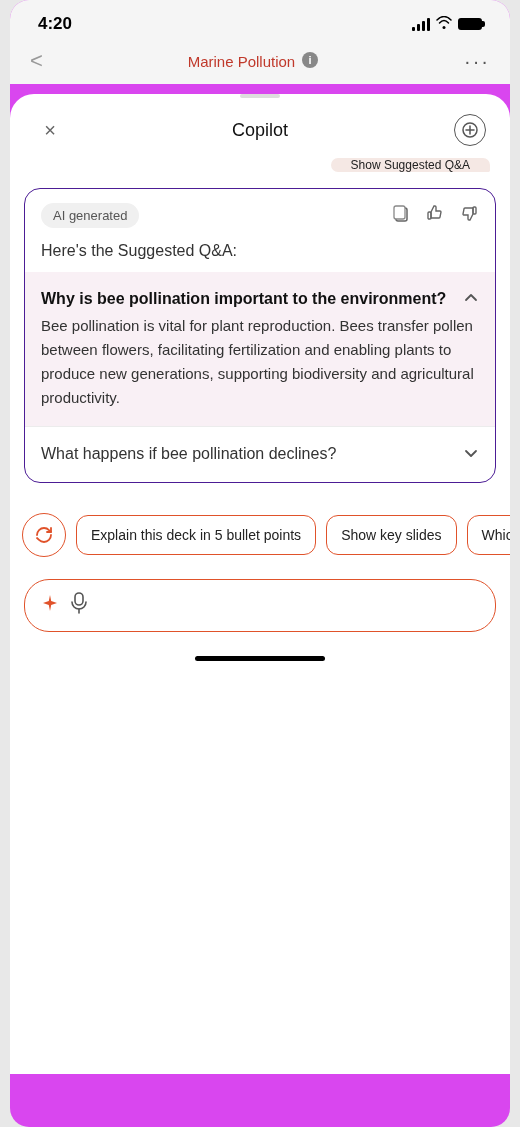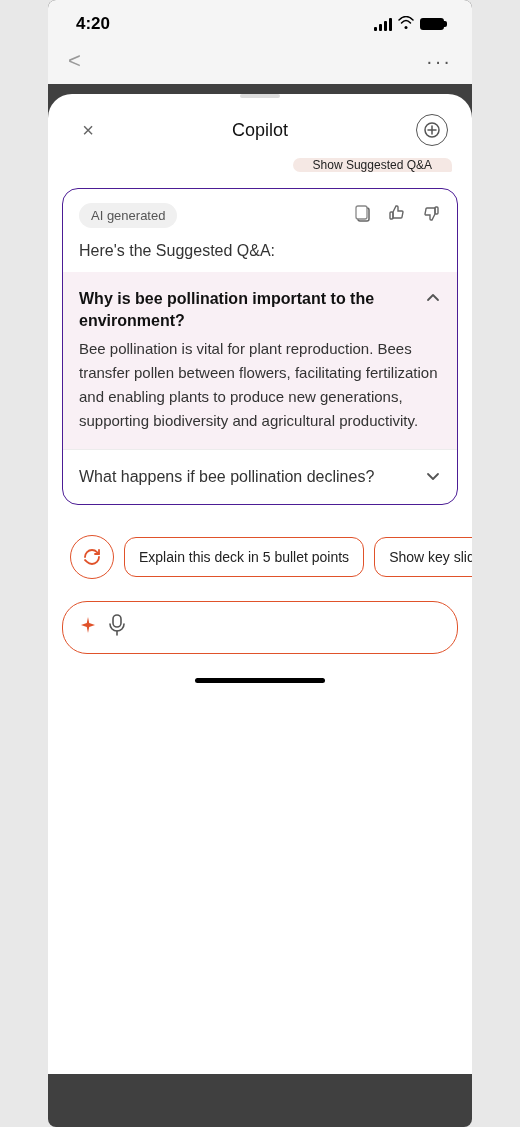--- a/index.html
+++ b/index.html
@@ -8,26 +8,26 @@
       width: 520px;
       min-height: 1127px;
       background: #e8e8e8;
       font-family: -apple-system, BlinkMacSystemFont, 'Helvetica Neue', Arial, sans-serif;
       display: flex;
       justify-content: center;
       align-items: flex-start;
     }
 
     .phone-frame {
-      width: 424px;
+      width: 500px;
       min-height: 1127px;
-      background: #404040;
+      background: #d946ef;
       position: relative;
       overflow: hidden;
-      border-radius: 8px;
+      border-radius: 19px;
     }
 
     
     .status-bar {
       display: flex;
       justify-content: space-between;
       align-items: center;
       padding: 14px 28px 8px 28px;
       background: #f5f5f5;
     }
@@ -269,21 +269,21 @@
 
     .qa-collapsed-question {
       font-size: 16px;
       color: #333;
       line-height: 1.4;
       flex: 1;
     }
 
     
     .suggestions-area {
-      padding: 14px 22px 12px;
+      padding: 14px 12px 12px;
       background: #fff;
       display: flex;
       align-items: center;
       gap: 10px;
       overflow-x: auto;
     }
 
     .suggestions-area::-webkit-scrollbar { display: none; }
 
     .refresh-btn {
@@ -375,20 +375,29 @@
           <path d="M3.5 7C5 5.4 6.4 4.5 8 4.5s3 .9 4.5 2.5" stroke="#000" stroke-width="1.5" fill="none" stroke-linecap="round"></path>
           <path d="M1 4C3.2 1.7 5.5.5 8 .5s4.8 1.2 7 3.5" stroke="#000" stroke-width="1.5" fill="none" stroke-linecap="round"></path>
         </svg>
       </span>
       <div class="battery-icon"></div>
     </div>
   </div>
 
   <div class="top-nav">
     <span class="nav-back">&lt;</span>
+    <div class="nav-title">
+      <span>Marine Pollution</span>
+      <span>
+        <svg width="18" height="18" viewBox="0 0 18 18">
+          <circle cx="9" cy="9" r="8" fill="#888"></circle>
+          <text x="9" y="13" text-anchor="middle" fill="white" font-size="11" font-weight="bold">i</text>
+        </svg>
+      </span>
+    </div>
     <span class="nav-more">···</span>
   </div>
 
   <div class="main-container">
     <div class="pull-indicator"></div>
 
     <div class="copilot-header">
       <div class="close-btn">×</div>
       <span class="copilot-title">Copilot</span>
       <div class="new-chat-btn">

